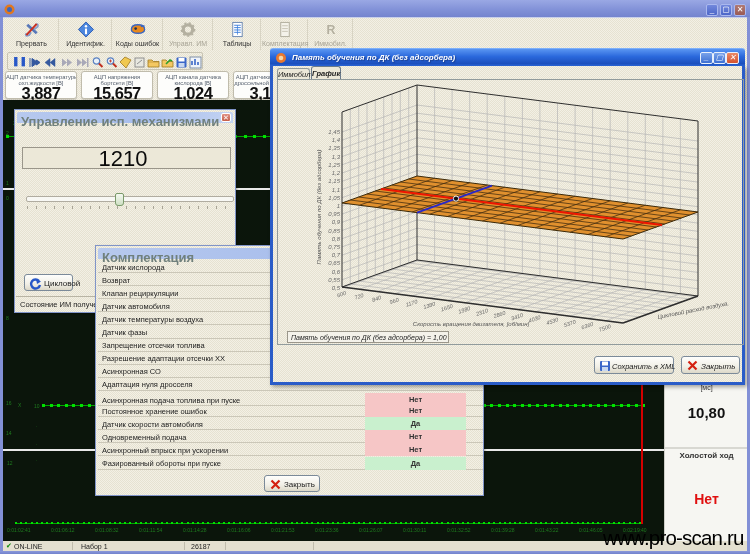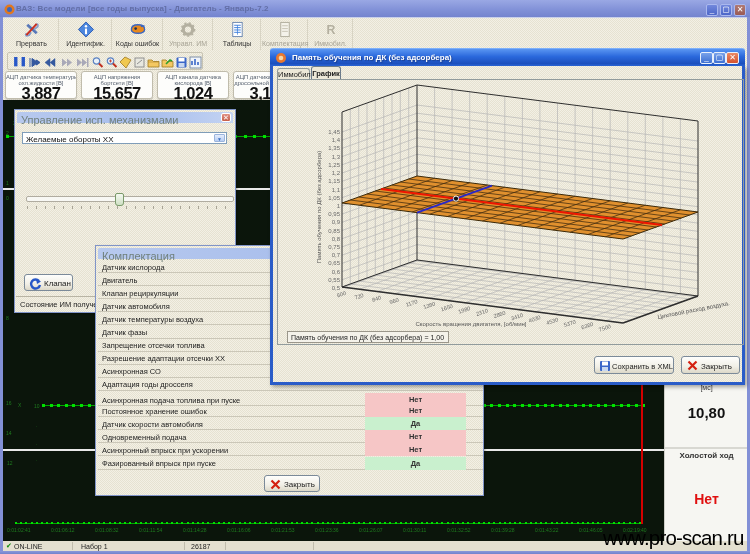--- a/index.html
+++ b/index.html
@@ -49,31 +49,31 @@
 
 #botborder { left:0; top:551px; width:750px; height:3px; background:linear-gradient(#8a98da,#7282cc); }
 #lborder { left:0; top:17px; width:3px; height:537px; background:#8290d6; }
 #rborder { left:747px; top:17px; width:3px; height:537px; background:#8290d6; }
 
 
 .win { position:absolute; background:repeating-conic-gradient(#f3f0e5 0% 25%, #e6e2d1 0% 50%); background-size:2px 2px; }
 .wcap { position:absolute; left:2px; top:2px; right:2px; height:11px;
   background:linear-gradient(90deg,#b7c9ee,#a7bdec 60%,#c3d3f2);
   border-radius:2px 2px 0 0; }
-.wcap .t { position:absolute; left:4px; top:1.5px; font-size:11px; font-weight:normal; color:#70807c; }
+.wcap .t { position:absolute; left:4px; top:1.5px; font-size:13px; font-weight:bold; color:#70807c; }
 .wx { position:absolute; top:1px; right:2px; width:10px; height:9px; border-radius:2px; border:1px solid #fff;
   background:linear-gradient(#e09286,#c65f4a); color:#fff; font-size:7px; line-height:8px; text-align:center; }
 
 
 .xpbtn { position:absolute; background:linear-gradient(#fefefc,#f1efe6 60%,#dcd8c8); border:1px solid #7b8a99; border-radius:3px;
   font-size:8px; color:#1a1a1a; text-align:center; }
 
 
 #memwin { left:270px; top:66px; width:475px; height:319px;
-  border-left:3px solid #2a5cc8; border-right:3px solid #2a5cc8; border-bottom:3px solid #2a5cc8; }
+  border-left:3px solid #2a5cc8; border-right:3px solid #2a5cc8; border-bottom:3px solid #2a5cc8;font-style:italic; }
 #memcap { position:absolute; left:-3px; top:-18px; width:475px; height:18px;
   background:linear-gradient(#5a96f2,#2a68dc 45%,#1c50be 85%,#2a64d4);
   border-radius:3px 3px 0 0; border-top:1px solid #7fb0f8; }
 #memcap .t { position:absolute; left:22px; top:4px; font-size:8px; font-weight:bold; color:#fff; text-shadow:1px 1px 1px #1a3f90; }
 .mbtn { position:absolute; top:2.5px; width:13px; height:12px; border-radius:2px; border:1px solid #e8f0fc;
   background:linear-gradient(#78a2ea,#3e70d2); }
 .mbtn.close { background:linear-gradient(#eb8a66,#d4512e); }
 .mbtn span { position:absolute; width:100%; text-align:center; color:#fff; font-size:8px; line-height:10px; top:0; }
 .tab { position:absolute; border:1px solid #919b9c; border-bottom:none; border-radius:3px 3px 0 0; background:#ece8d8;
   font-size:7.5px; text-align:center; color:#222; }
@@ -91,21 +91,20 @@
 
 #wm { position:absolute; left:603px; top:526px; font-size:20.5px; color:#000; letter-spacing:-0.8px; white-space:nowrap; }
 </style></head>
 <body>
 
 <div id="titlebar" class="abs">
   <svg class="abs" style="left:4px;top:4px" width="11" height="11">
       <circle cx="5.5" cy="5.5" r="5" fill="#e07820"></circle>
       <circle cx="5.5" cy="5.5" r="2.5" fill="#3a66c0"></circle>
     </svg>
-  <div class="ttxt">ВАЗ: Все модели [все годы выпуска] - Двигатель - Январь-7.2</div>
   <div class="capbtn" style="left:706px">
       <span>_</span>
     </div>
   <div class="capbtn" style="left:720px">
       <span>▢</span>
     </div>
   <div class="capbtn close" style="left:734px">
       <span>✕</span>
     </div>
 </div>
@@ -564,48 +563,46 @@
 </div>
 <div id="lborder" class="abs"></div>
 <div id="rborder" class="abs"></div>
 <div id="botborder" class="abs"></div>
 
 <div class="win" id="ctlwin">
   <div class="wcap">
       <div class="t">Управление исп. механизмами</div>
       <div class="wx">✕</div>
     </div>
-  <div class="abs" style="left:7px;top:22px;width:205px;height:12px;background:#fff;border:1px solid #7f9db9;font-size:8px;color:#111;padding:1.5px 0 0 3px">Желаемые обороты ХХ
-    <div class="abs" style="right:1px;top:1px;width:11px;height:8px;background:linear-gradient(#e6eefc,#b7cdf2);border:1px solid #9ab4dc;border-radius:1px">
-        <span style="position:absolute;left:2px;top:1px;font-size:5px;line-height:6px;color:#3a6ec0">▼</span>
-      </div>
+  <div class="abs" style="left:7px;top:37px;width:209px;height:22px;border:1px solid #9a968a;background:#ece8d8;text-align:center;padding-right:7px">
+    <span style="font-size:22px;color:#0a0a0a;line-height:21px;letter-spacing:0">1210</span>
   </div>
   <div class="abs" style="left:11px;top:86px;width:208px;height:6px;background:#f8f8f4;border:1px solid #b0aca0;border-radius:2px"></div>
   <div class="abs" style="left:100px;top:83px;width:9px;height:13px;background:linear-gradient(#f4f8f0,#cfe0c4);border:1px solid #7a9a6a;border-radius:2px 2px 3px 3px"></div>
   <div class="abs" style="left:12px;top:96px;width:206px;height:3px;background-image:repeating-linear-gradient(90deg,#a8a496 0 1px,transparent 1px 9px)"></div>
   <div class="xpbtn" style="left:9px;top:164px;width:49px;height:17px">
     <svg style="position:absolute;left:4px;top:3px" width="13" height="13" viewBox="0 0 13 13">
         <path d="M10 3 A4.5 4.5 0 1 0 11 7" fill="none" stroke="#2858c8" stroke-width="2.4"></path>
         <path d="M7 1 L12 3.5 L8 6 Z" fill="#2858c8"></path>
       </svg>
-    <span style="position:absolute;left:19px;top:4px">Клапан</span>
+    <span style="position:absolute;left:19px;top:4px">Цикловой</span>
   </div>
   <div class="abs" style="left:1px;top:186px;width:221px;height:16px;border-top:1px solid #b8b4a4;font-size:7.5px;color:#222;padding:3px 0 0 4px">Состояние ИМ получено</div>
 </div>
 
 <div class="win" id="kmpwin">
   <div class="wcap">
       <div class="t">Комплектация</div>
     </div>
   <div id="krows" class="abs" style="left:0;top:14px;width:389px">
       <div class="krow" style="top:0.0px">
         <span class="n">Датчик кислорода</span>
       </div>
       <div class="krow" style="top:13.1px">
-        <span class="n">Двигатель</span>
+        <span class="n">Возврат</span>
       </div>
       <div class="krow" style="top:26.2px">
         <span class="n">Клапан рециркуляции</span>
       </div>
       <div class="krow" style="top:39.3px">
         <span class="n">Датчик автомобиля</span>
       </div>
       <div class="krow" style="top:52.4px">
         <span class="n">Датчик температуры воздуха</span>
       </div>
@@ -615,21 +612,21 @@
       <div class="krow" style="top:78.6px">
         <span class="n">Запрещение отсечки топлива</span>
       </div>
       <div class="krow" style="top:91.7px">
         <span class="n">Разрешение адаптации отсечки ХХ</span>
       </div>
       <div class="krow" style="top:104.8px">
         <span class="n">Асинхронная СО</span>
       </div>
       <div class="krow" style="top:117.9px">
-        <span class="n">Адаптация годы дросселя</span>
+        <span class="n">Адаптация нуля дросселя</span>
       </div>
       <div class="krow" style="top:133px">
         <span class="n">Асинхронная подача топлива при пуске</span>
         <span class="kval no">Нет</span>
       </div>
       <div class="krow" style="top:144.1px">
         <span class="n">Постоянное хранение ошибок</span>
         <span class="kval no">Нет</span>
       </div>
       <div class="krow" style="top:157.2px">
@@ -638,21 +635,21 @@
       </div>
       <div class="krow" style="top:170.3px">
         <span class="n">Одновременный подача</span>
         <span class="kval no">Нет</span>
       </div>
       <div class="krow" style="top:183.4px">
         <span class="n">Асинхронный впрыск при ускорении</span>
         <span class="kval no">Нет</span>
       </div>
       <div class="krow" style="top:196.5px">
-        <span class="n">Фазированный впрыск при пуске</span>
+        <span class="n">Фазированный обороты при пуске</span>
         <span class="kval yes">Да</span>
       </div>
     </div>
   <div class="xpbtn" style="left:168px;top:229px;width:56px;height:17px">
     <svg style="position:absolute;left:5px;top:3px" width="11" height="11" viewBox="0 0 11 11">
         <path d="M1.5 1.5 L9.5 9.5 M9.5 1.5 L1.5 9.5" stroke="#d42010" stroke-width="2.2"></path>
       </svg>
     <span style="position:absolute;left:19px;top:4px">Закрыть</span>
   </div>
 </div>

